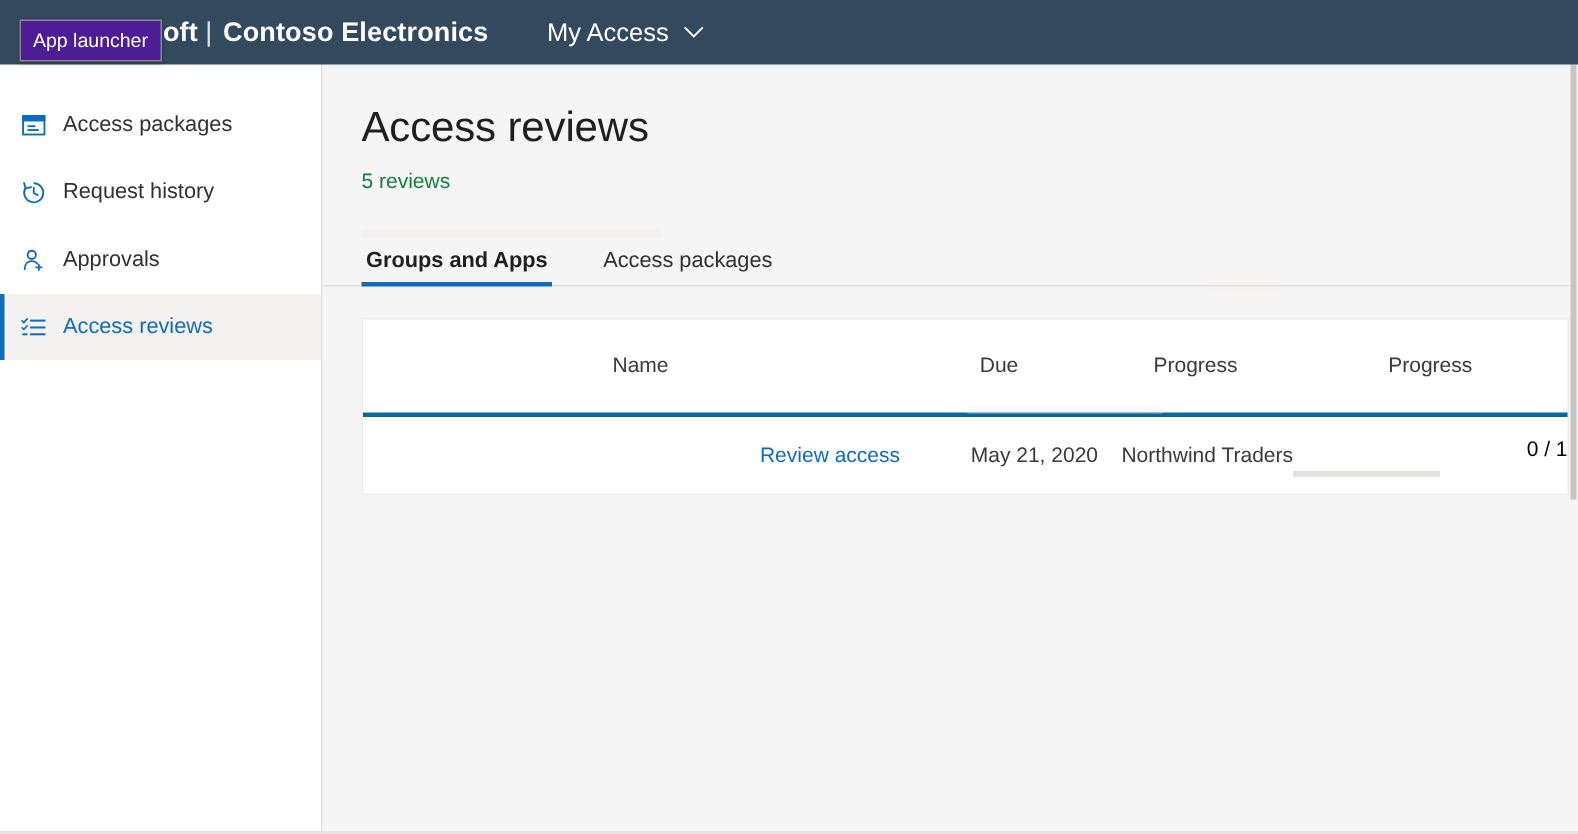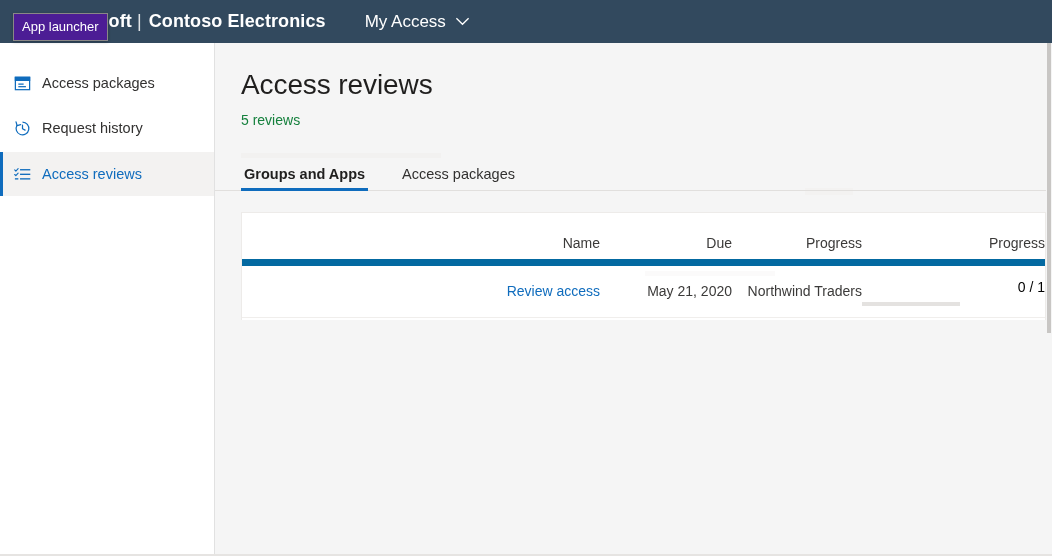--- a/index.html
+++ b/index.html
@@ -225,26 +225,26 @@
     border-bottom: none;
     box-sizing: border-box;
     min-height: 108px;
   }
   .tbl {
     width: 100%;
     border-collapse: collapse;
     table-layout: fixed;
   }
   .tbl th {
-    text-align: right;
+    text-align: center;
     font-weight: 400;
     font-size: 14px;
     color: #3b3a39;
-    padding: 22px 0 8px 0;
-    border-bottom: 7px solid #0369a1;
+    padding: 22px 0 24px 0;
+    border-bottom: 3px solid #0369a1;
     vertical-align: middle;
   }
   .tbl td {
     font-size: 14px;
     color: #3b3a39;
     padding: 17px 0 18px 0;
     vertical-align: middle;
     border-bottom: 1px solid #f0eeec;
     text-align: right;
   }
@@ -374,20 +374,30 @@
           <path d="M10 3.3 A6.7 6.7 0 1 1 4.2 6.6" stroke="#0f6cbd" stroke-width="1.3" fill="none"></path>
           <path d="M3.2 3.1 L4.3 7.0 L8.1 6.0" stroke="#0f6cbd" stroke-width="1.3" fill="none" stroke-linejoin="round" stroke-linecap="round"></path>
           <path d="M10 6.5 V10.2 L12.7 11.7" stroke="#0f6cbd" stroke-width="1.3" fill="none" stroke-linecap="round" stroke-linejoin="round"></path>
         </svg>
       </span>
       <span class="nav-label">Request history</span>
     </div>
 
     <div class="nav-gap"></div>
 
+    <div class="nav-item">
+      <span class="nav-icon">
+        <svg width="19" height="19" viewBox="0 0 20 20" fill="none">
+          <circle cx="8.6" cy="6.2" r="2.9" stroke="#0f6cbd" stroke-width="1.3"></circle>
+          <path d="M3.6 16.3 C3.6 12.6 5.9 10.6 8.6 10.6 C10.3 10.6 11.7 11.3 12.6 12.5" stroke="#0f6cbd" stroke-width="1.3" fill="none" stroke-linecap="round"></path>
+          <path d="M13.6 13.1 V16.9 M11.7 15.0 H15.5" stroke="#0f6cbd" stroke-width="1.2" stroke-linecap="round"></path>
+        </svg>
+      </span>
+      <span class="nav-label">Approvals</span>
+    </div>
 
     <div class="nav-gap"></div>
 
     <div class="nav-item selected">
       <span class="nav-icon">
         <svg width="19" height="19" viewBox="0 0 20 20" fill="none">
           <path d="M1.8 5.2 L3.0 6.4 L5.4 3.8" stroke="#0f6cbd" stroke-width="1.15" fill="none" stroke-linecap="round" stroke-linejoin="round"></path>
           <path d="M1.8 10.0 L3.0 11.2 L5.4 8.6" stroke="#0f6cbd" stroke-width="1.15" fill="none" stroke-linecap="round" stroke-linejoin="round"></path>
           <rect x="7.4" y="4.3" width="10.8" height="1.4" fill="#0f6cbd"></rect>
           <rect x="7.4" y="9.1" width="10.8" height="1.4" fill="#0f6cbd"></rect>

